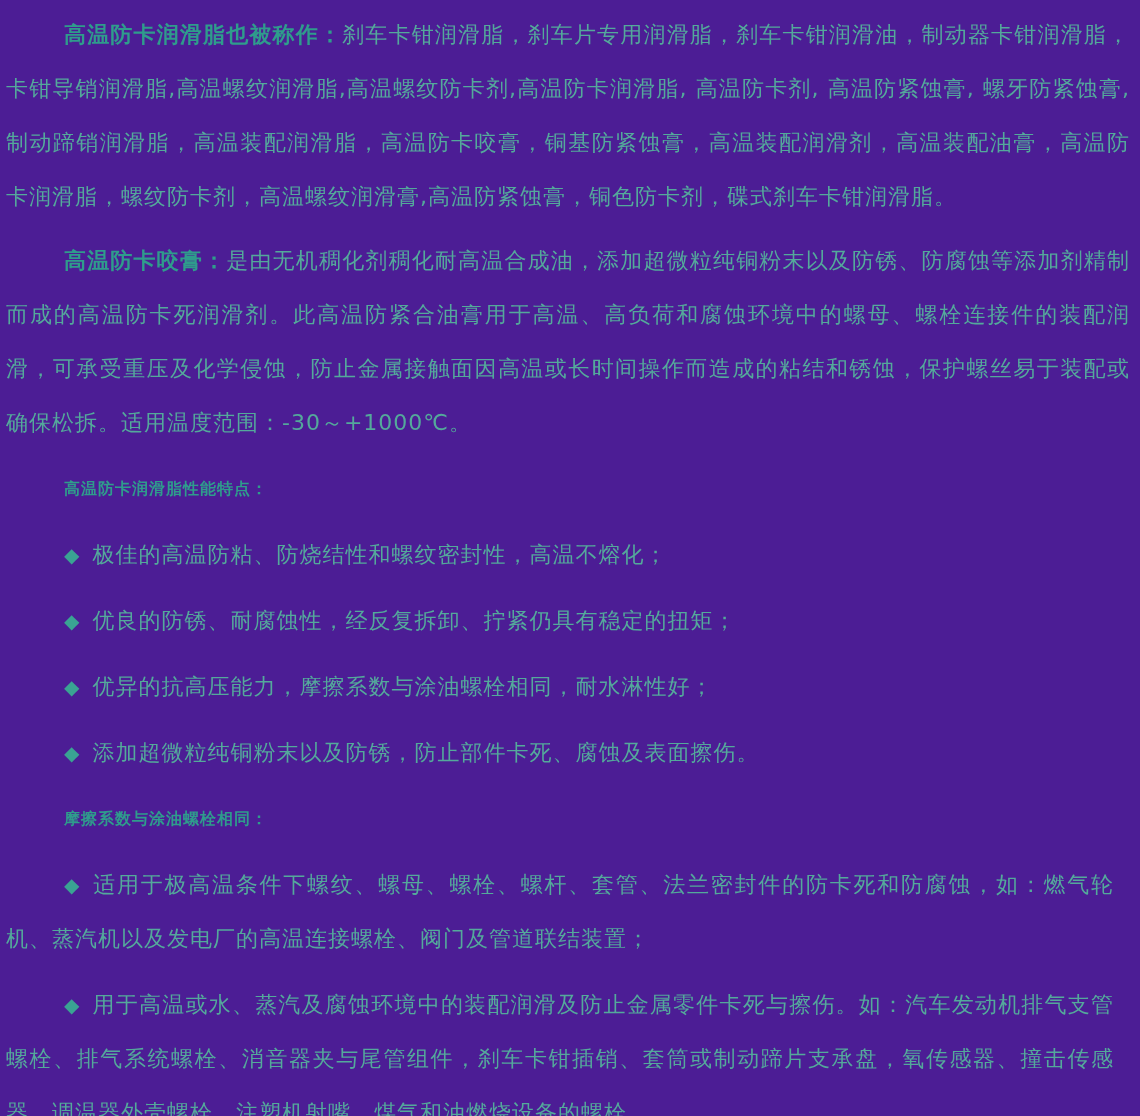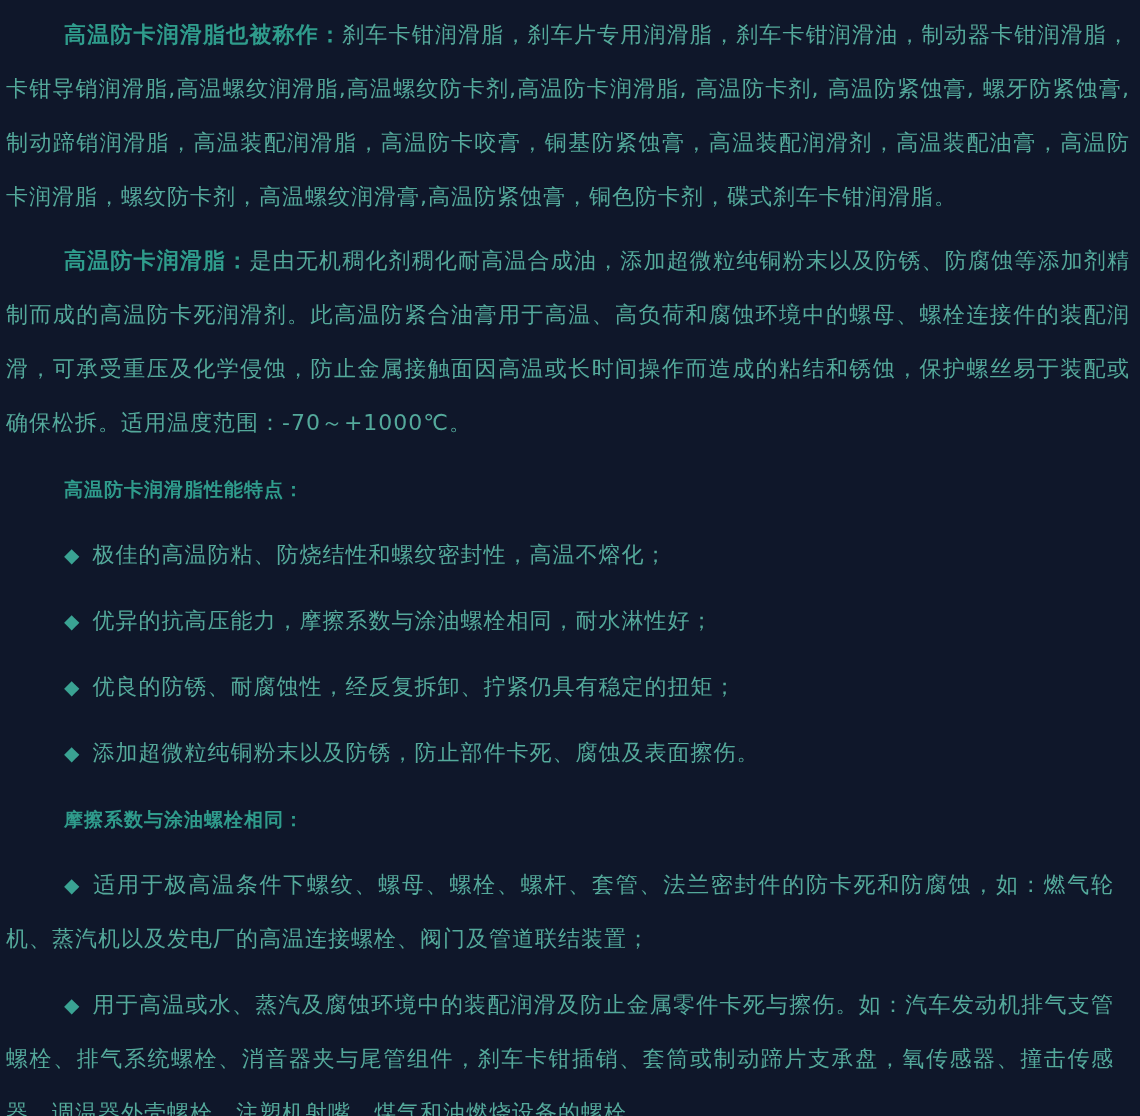--- a/index.html
+++ b/index.html
@@ -6,41 +6,41 @@
     margin: 0;
     padding: 0;
     background: #ffffff;
   }
   .page {
     width: 1140px;
     height: 1116px;
     box-sizing: border-box;
     margin: 0 auto;
     padding: 8px 10px 0 6px;
-    background: #0f172a;
+    background: #4c1d95;
     overflow: hidden;
     font-family: "DejaVu Sans", "Liberation Sans", sans-serif;
     font-size: 22px;
     line-height: 54px;
     letter-spacing: 1px;
     color: #54a99b;
     text-align: justify;
   }
   .para {
     margin: 0 0 10px 0;
     text-indent: 58px;
   }
   .para .lead {
     font-weight: bold;
     color: #2f9c8c;
   }
   .section-heading {
     margin: 12px 0 12px 0;
     padding-left: 58px;
-    font-size: 19px;
+    font-size: 16px;
     font-weight: bold;
     color: #2f9c8c;
     line-height: 54px;
     text-align: left;
   }
   .bullet {
     margin: 0 16px 12px 0;
     text-indent: 58px;
   }
   .bullet .diamond {
@@ -50,29 +50,29 @@
     font-style: normal;
   }
 </style>
 </head>
 <body>
 
 <div class="page">
 
   <p class="para"><span class="lead">高温防卡润滑脂也被称作：</span><span>刹车卡钳润滑脂，刹车片专用润滑脂，刹车卡钳润滑油，制动器卡钳润滑脂，卡钳导销润滑脂,高温螺纹润滑脂,高温螺纹防卡剂,高温防卡润滑脂, 高温防卡剂, 高温防紧蚀膏, 螺牙防紧蚀膏, 制动蹄销润滑脂，高温装配润滑脂，高温防卡咬膏，铜基防紧蚀膏，高温装配润滑剂，高温装配油膏，高温防卡润滑脂，螺纹防卡剂，高温螺纹润滑膏,高温防紧蚀膏，铜色防卡剂，碟式刹车卡钳润滑脂。</span></p>
 
-  <p class="para"><span class="lead">高温防卡润滑脂：</span><span>是由无机稠化剂稠化耐高温合成油，添加超微粒纯铜粉末以及防锈、防腐蚀等添加剂精制而成的高温防卡死润滑剂。此高温防紧合油膏用于高温、高负荷和腐蚀环境中的螺母、螺栓连接件的装配润滑，可承受重压及化学侵蚀，防止金属接触面因高温或长时间操作而造成的粘结和锈蚀，保护螺丝易于装配或确保松拆。适用温度范围：-70～+1000℃。</span></p>
+  <p class="para"><span class="lead">高温防卡咬膏：</span><span>是由无机稠化剂稠化耐高温合成油，添加超微粒纯铜粉末以及防锈、防腐蚀等添加剂精制而成的高温防卡死润滑剂。此高温防紧合油膏用于高温、高负荷和腐蚀环境中的螺母、螺栓连接件的装配润滑，可承受重压及化学侵蚀，防止金属接触面因高温或长时间操作而造成的粘结和锈蚀，保护螺丝易于装配或确保松拆。适用温度范围：-30～+1000℃。</span></p>
 
   <h2 class="section-heading">高温防卡润滑脂性能特点：</h2>
 
   <p class="bullet"><span class="diamond">◆</span><span>极佳的高温防粘、防烧结性和螺纹密封性，高温不熔化；</span></p>
 
+  <p class="bullet"><span class="diamond">◆</span><span>优良的防锈、耐腐蚀性，经反复拆卸、拧紧仍具有稳定的扭矩；</span></p>
+
   <p class="bullet"><span class="diamond">◆</span><span>优异的抗高压能力，摩擦系数与涂油螺栓相同，耐水淋性好；</span></p>
-
-  <p class="bullet"><span class="diamond">◆</span><span>优良的防锈、耐腐蚀性，经反复拆卸、拧紧仍具有稳定的扭矩；</span></p>
 
   <p class="bullet"><span class="diamond">◆</span><span>添加超微粒纯铜粉末以及防锈，防止部件卡死、腐蚀及表面擦伤。</span></p>
 
   <h2 class="section-heading">摩擦系数与涂油螺栓相同：</h2>
 
   <p class="bullet"><span class="diamond">◆</span><span>适用于极高温条件下螺纹、螺母、螺栓、螺杆、套管、法兰密封件的防卡死和防腐蚀，如：燃气轮机、蒸汽机以及发电厂的高温连接螺栓、阀门及管道联结装置；</span></p>
 
   <p class="bullet"><span class="diamond">◆</span><span>用于高温或水、蒸汽及腐蚀环境中的装配润滑及防止金属零件卡死与擦伤。如：汽车发动机排气支管螺栓、排气系统螺栓、消音器夹与尾管组件，刹车卡钳插销、套筒或制动蹄片支承盘，氧传感器、撞击传感器、调温器外壳螺栓，注塑机射嘴，煤气和油燃烧设备的螺栓。</span></p>
 
 </div>

